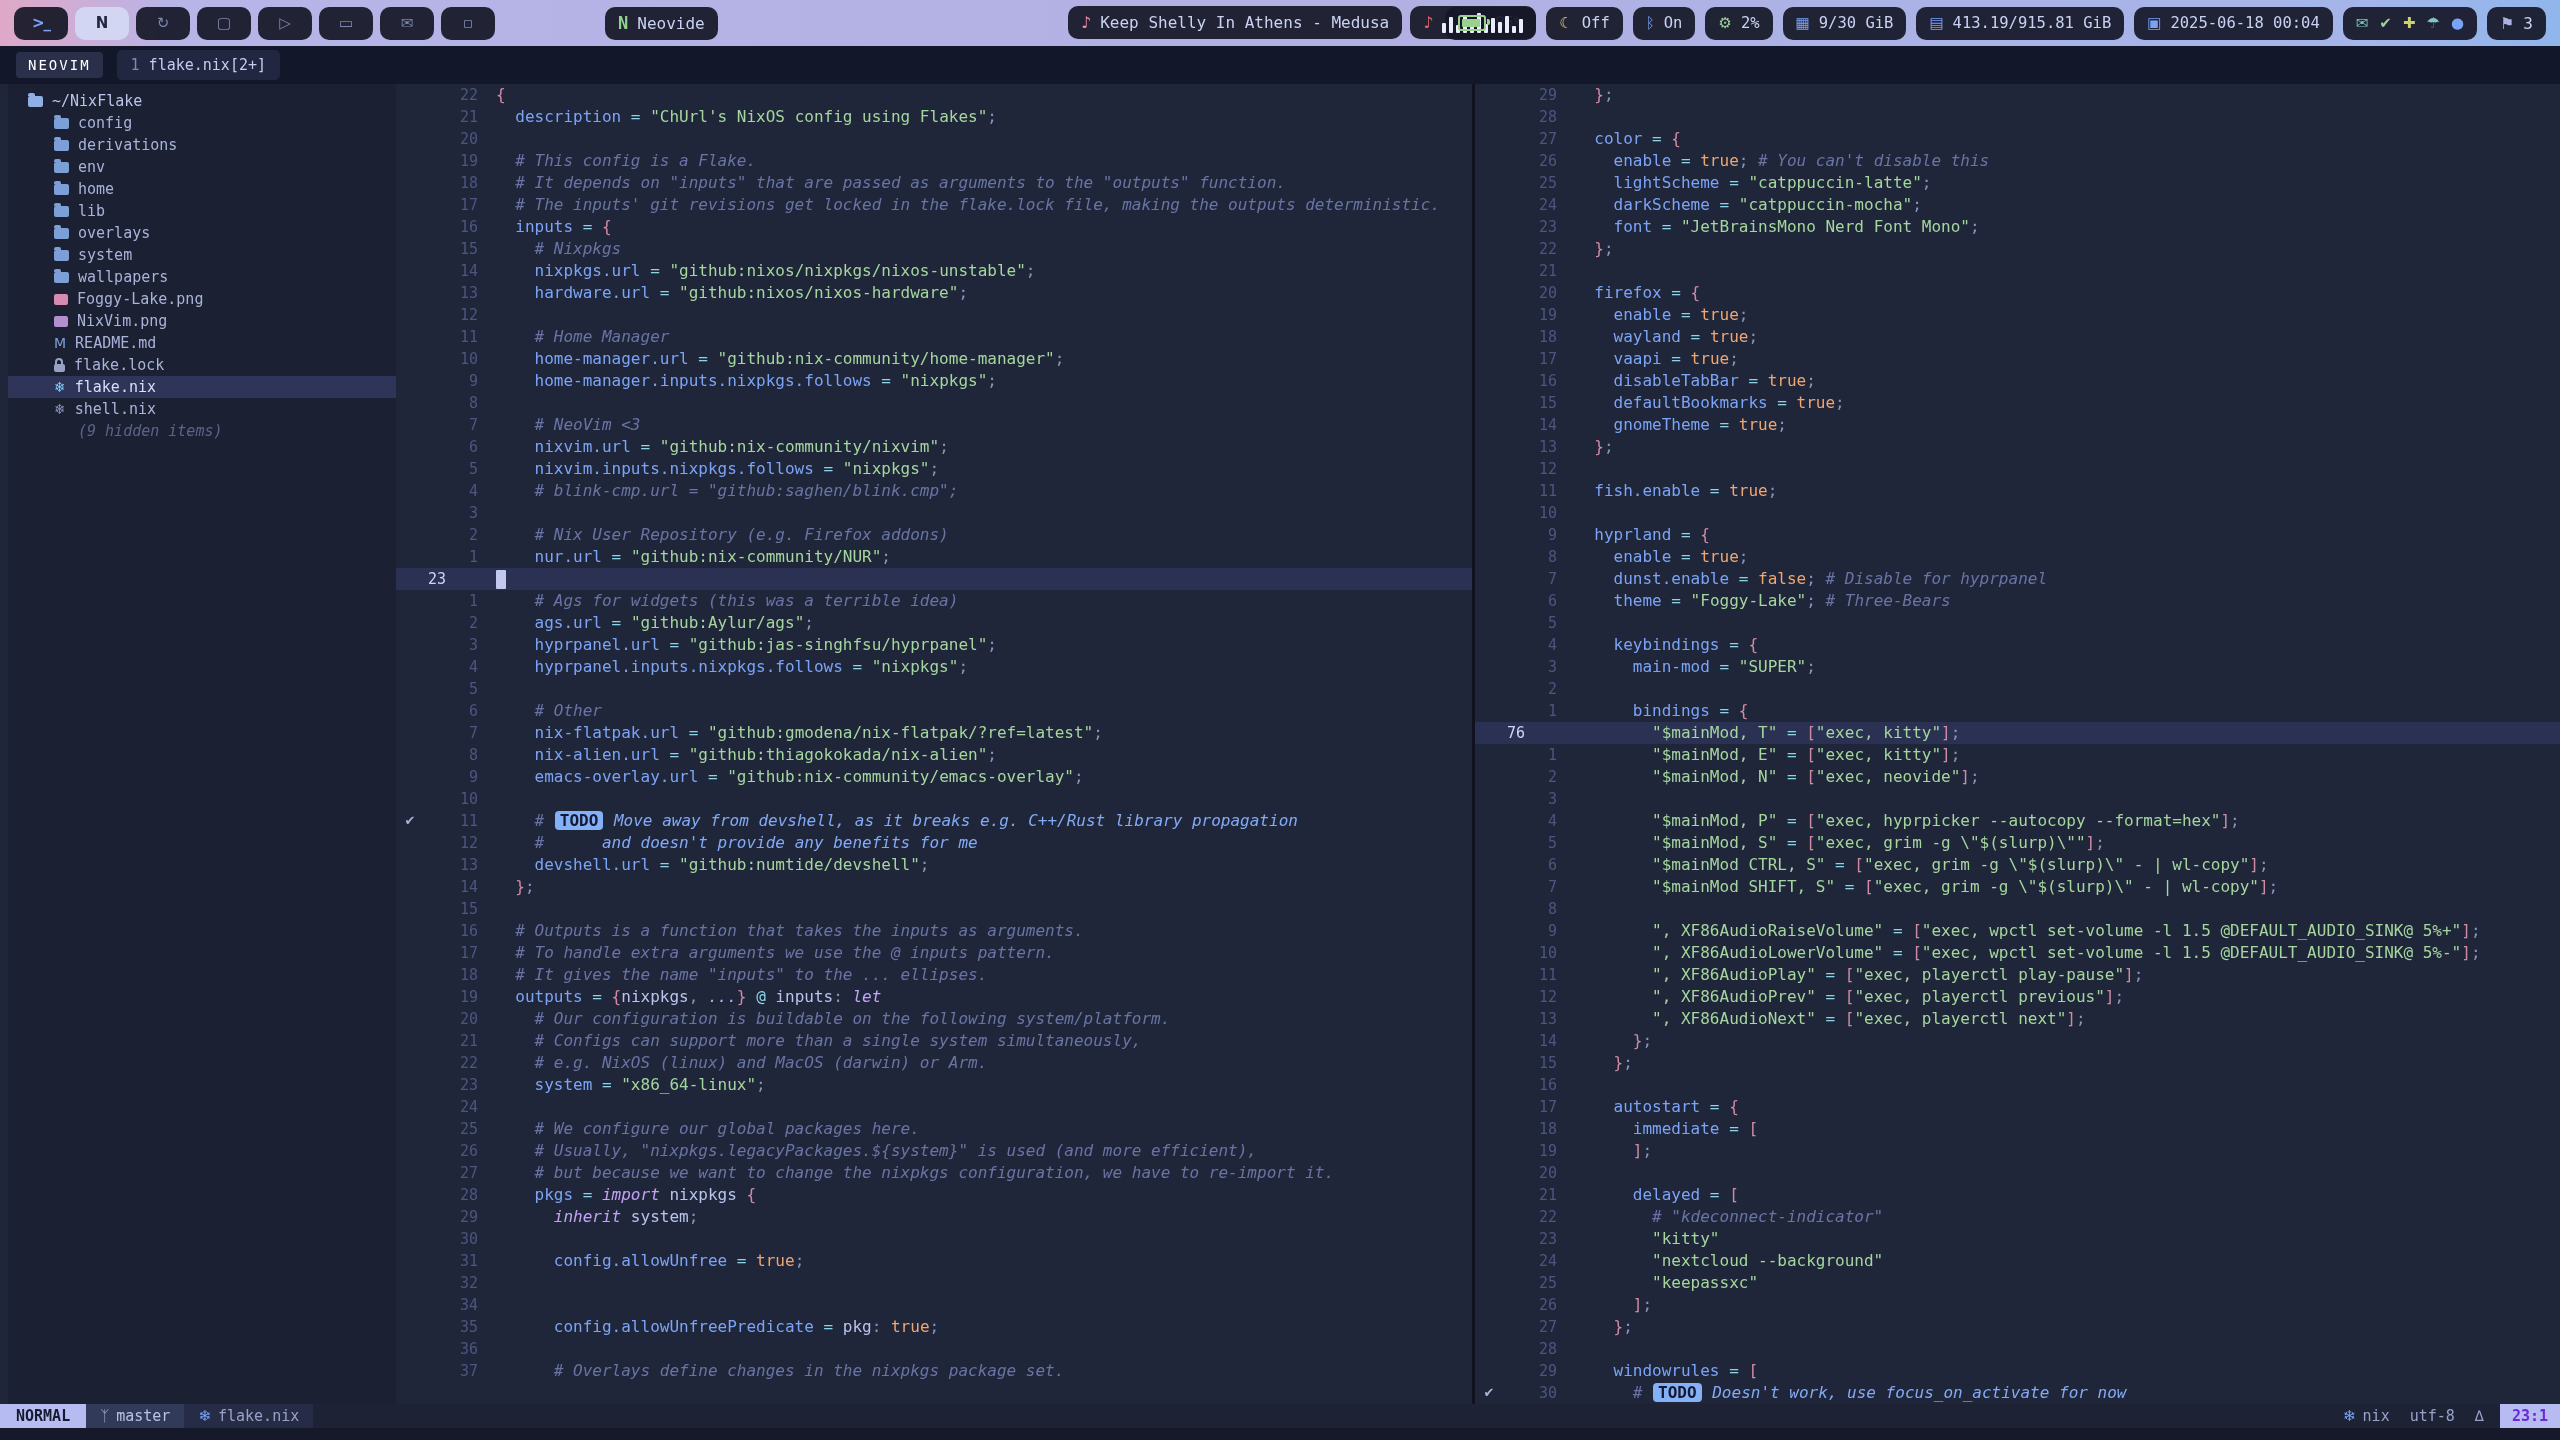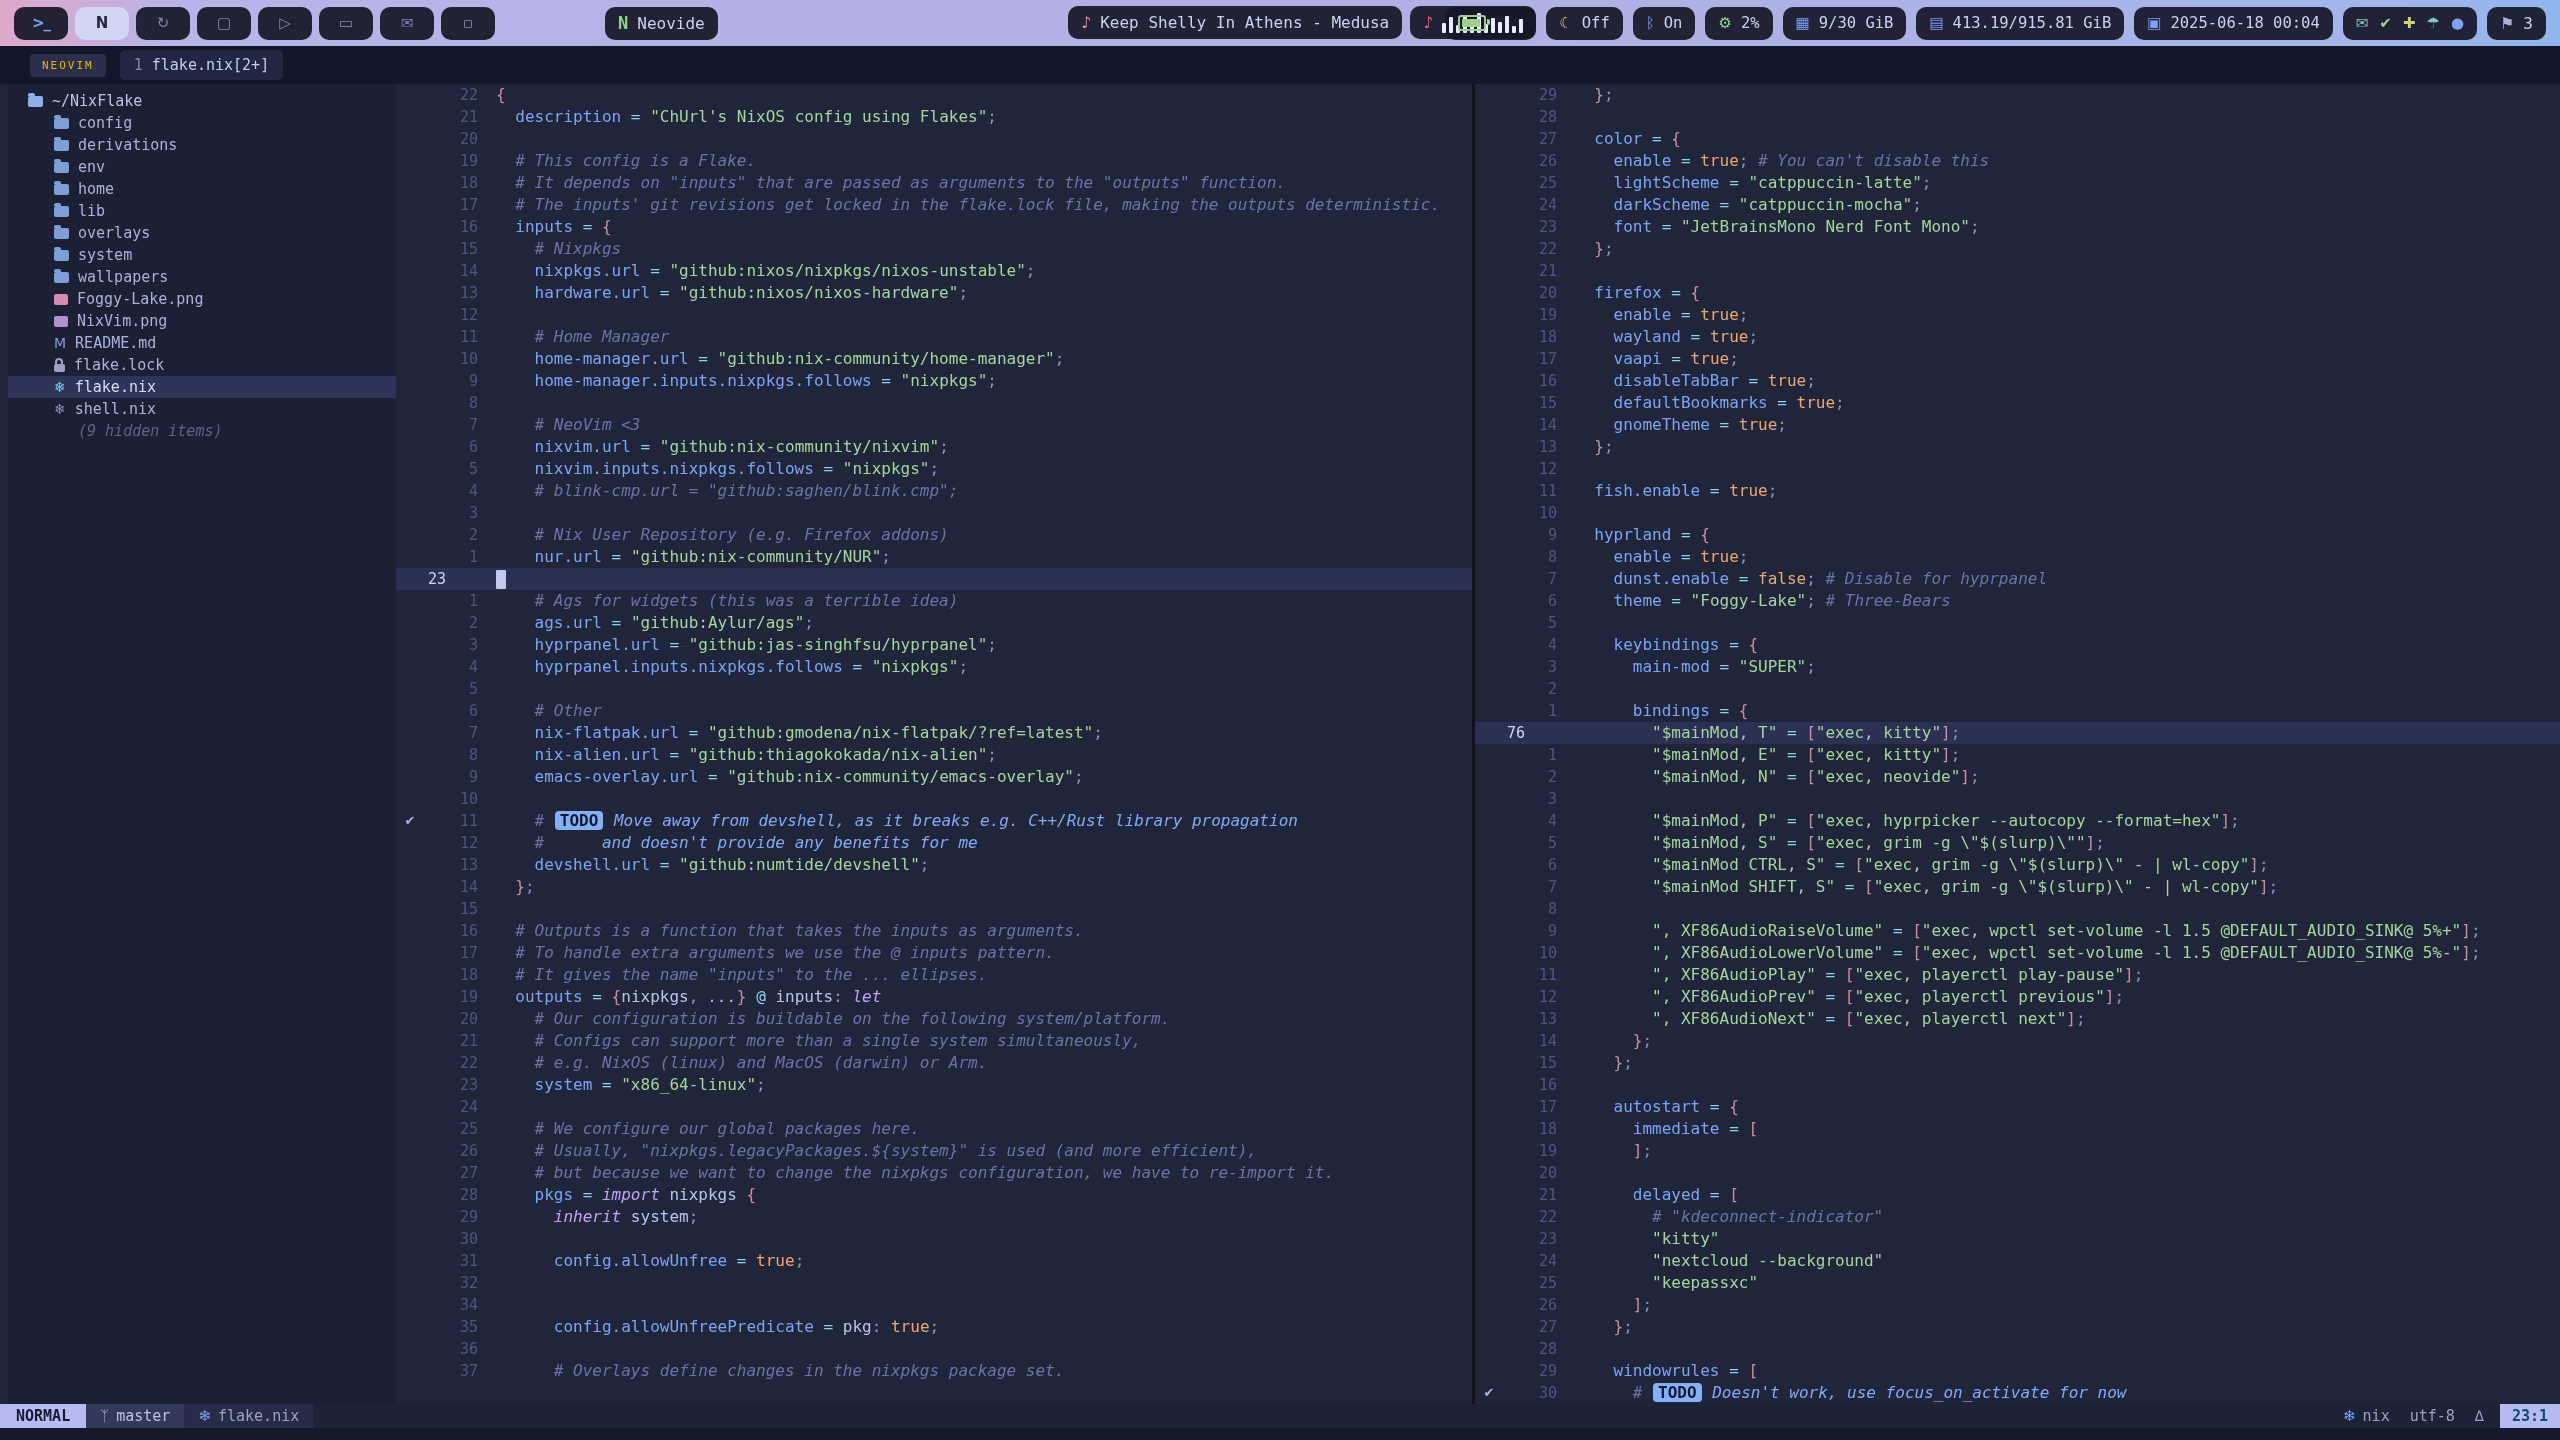--- a/index.html
+++ b/index.html
@@ -32,21 +32,21 @@
   .ic-batt{position:relative;width:24px;height:12px;border:2px solid #9ad18f;border-radius:3px;display:inline-block;}
   .ic-batt::before{content:"";position:absolute;inset:2px 4px 2px 2px;background:#9ad18f;border-radius:1px;}
   .ic-batt::after{content:"";position:absolute;right:-6px;top:2px;width:3px;height:6px;background:#9ad18f;border-radius:0 2px 2px 0;}
   .tray{gap:11px;}
   .tg{font-family:"DejaVu Sans",sans-serif;font-size:15px;}
   .bell{color:#aab1e0;font-family:"DejaVu Sans",sans-serif;}
 
   
   .tabline{position:absolute;top:46px;left:0;right:0;height:38px;background:#13172a;display:flex;
            align-items:center;gap:14px;padding-left:16px;}
-  .nvlabel{background:#2a3049;color:#eab308;font-size:11px;letter-spacing:2px;padding:5px 12px;border-radius:4px;margin-left:14px;}
+  .nvlabel{background:#2a3049;color:#ffffff;font-size:14px;letter-spacing:2px;padding:5px 12px;border-radius:4px;}
   .buftab{display:inline-flex;gap:9px;align-items:center;background:#212741;height:30px;padding:0 14px;
           border-radius:5px;font-size:15px;}
   .bufnum{color:#8088b0;}
   .bufname{color:#c4cdee;}
 
   
   .sidebar{position:absolute;top:84px;left:8px;width:396px;bottom:36px;background:#1b2032;padding-top:6px;box-sizing:border-box;}
   .tree-row{display:flex;align-items:center;gap:9px;height:22px;padding-left:46px;color:#a9b3d9;font-size:15px;}
   .tree-root{padding-left:20px;color:#bac4ea;}
   .tree-row.selected{background:#2e3558;color:#d8def8;}
@@ -88,21 +88,21 @@
   
   .statusline{position:absolute;left:0;right:0;bottom:12px;height:24px;background:#1d2234;display:flex;
               align-items:stretch;font-size:15px;}
   .sl-mode{display:flex;align-items:center;padding:8px 16px;background:#b6bcf2;color:#171b30;font-weight:bold;}
   .sl-branch{display:flex;align-items:center;gap:7px;background:#323a5a;color:#bac2e6;padding:0 14px;}
   .sl-branch-ic{font-family:"DejaVu Sans",sans-serif;color:#a0a8cf;}
   .sl-file{display:flex;align-items:center;gap:7px;background:#262c45;color:#98a2c9;padding:0 14px;}
   .sl-spacer{flex:1;}
   .sl-ft,.sl-enc,.sl-extra{display:flex;align-items:center;color:#98a2c9;padding:0 10px;gap:7px;}
   .sl-ft-ic,.sl-file-ic{color:#7aa2f7;font-family:"DejaVu Sans",sans-serif;}
-  .sl-pos{display:flex;align-items:center;background:#b6bcf2;color:#0c4a6e;font-weight:bold;padding:0 12px;margin-left:6px;}
+  .sl-pos{display:flex;align-items:center;background:#b6bcf2;color:#6d28d9;font-weight:bold;padding:0 12px;margin-left:6px;}
   .cmdline{position:absolute;left:0;right:0;bottom:0;height:12px;background:#151929;}
 </style>
 </head>
 <body>
 
 <div class="screen">
 
   <div class="topbar">
     <div class="ws">
         <div class="pill wsp">

